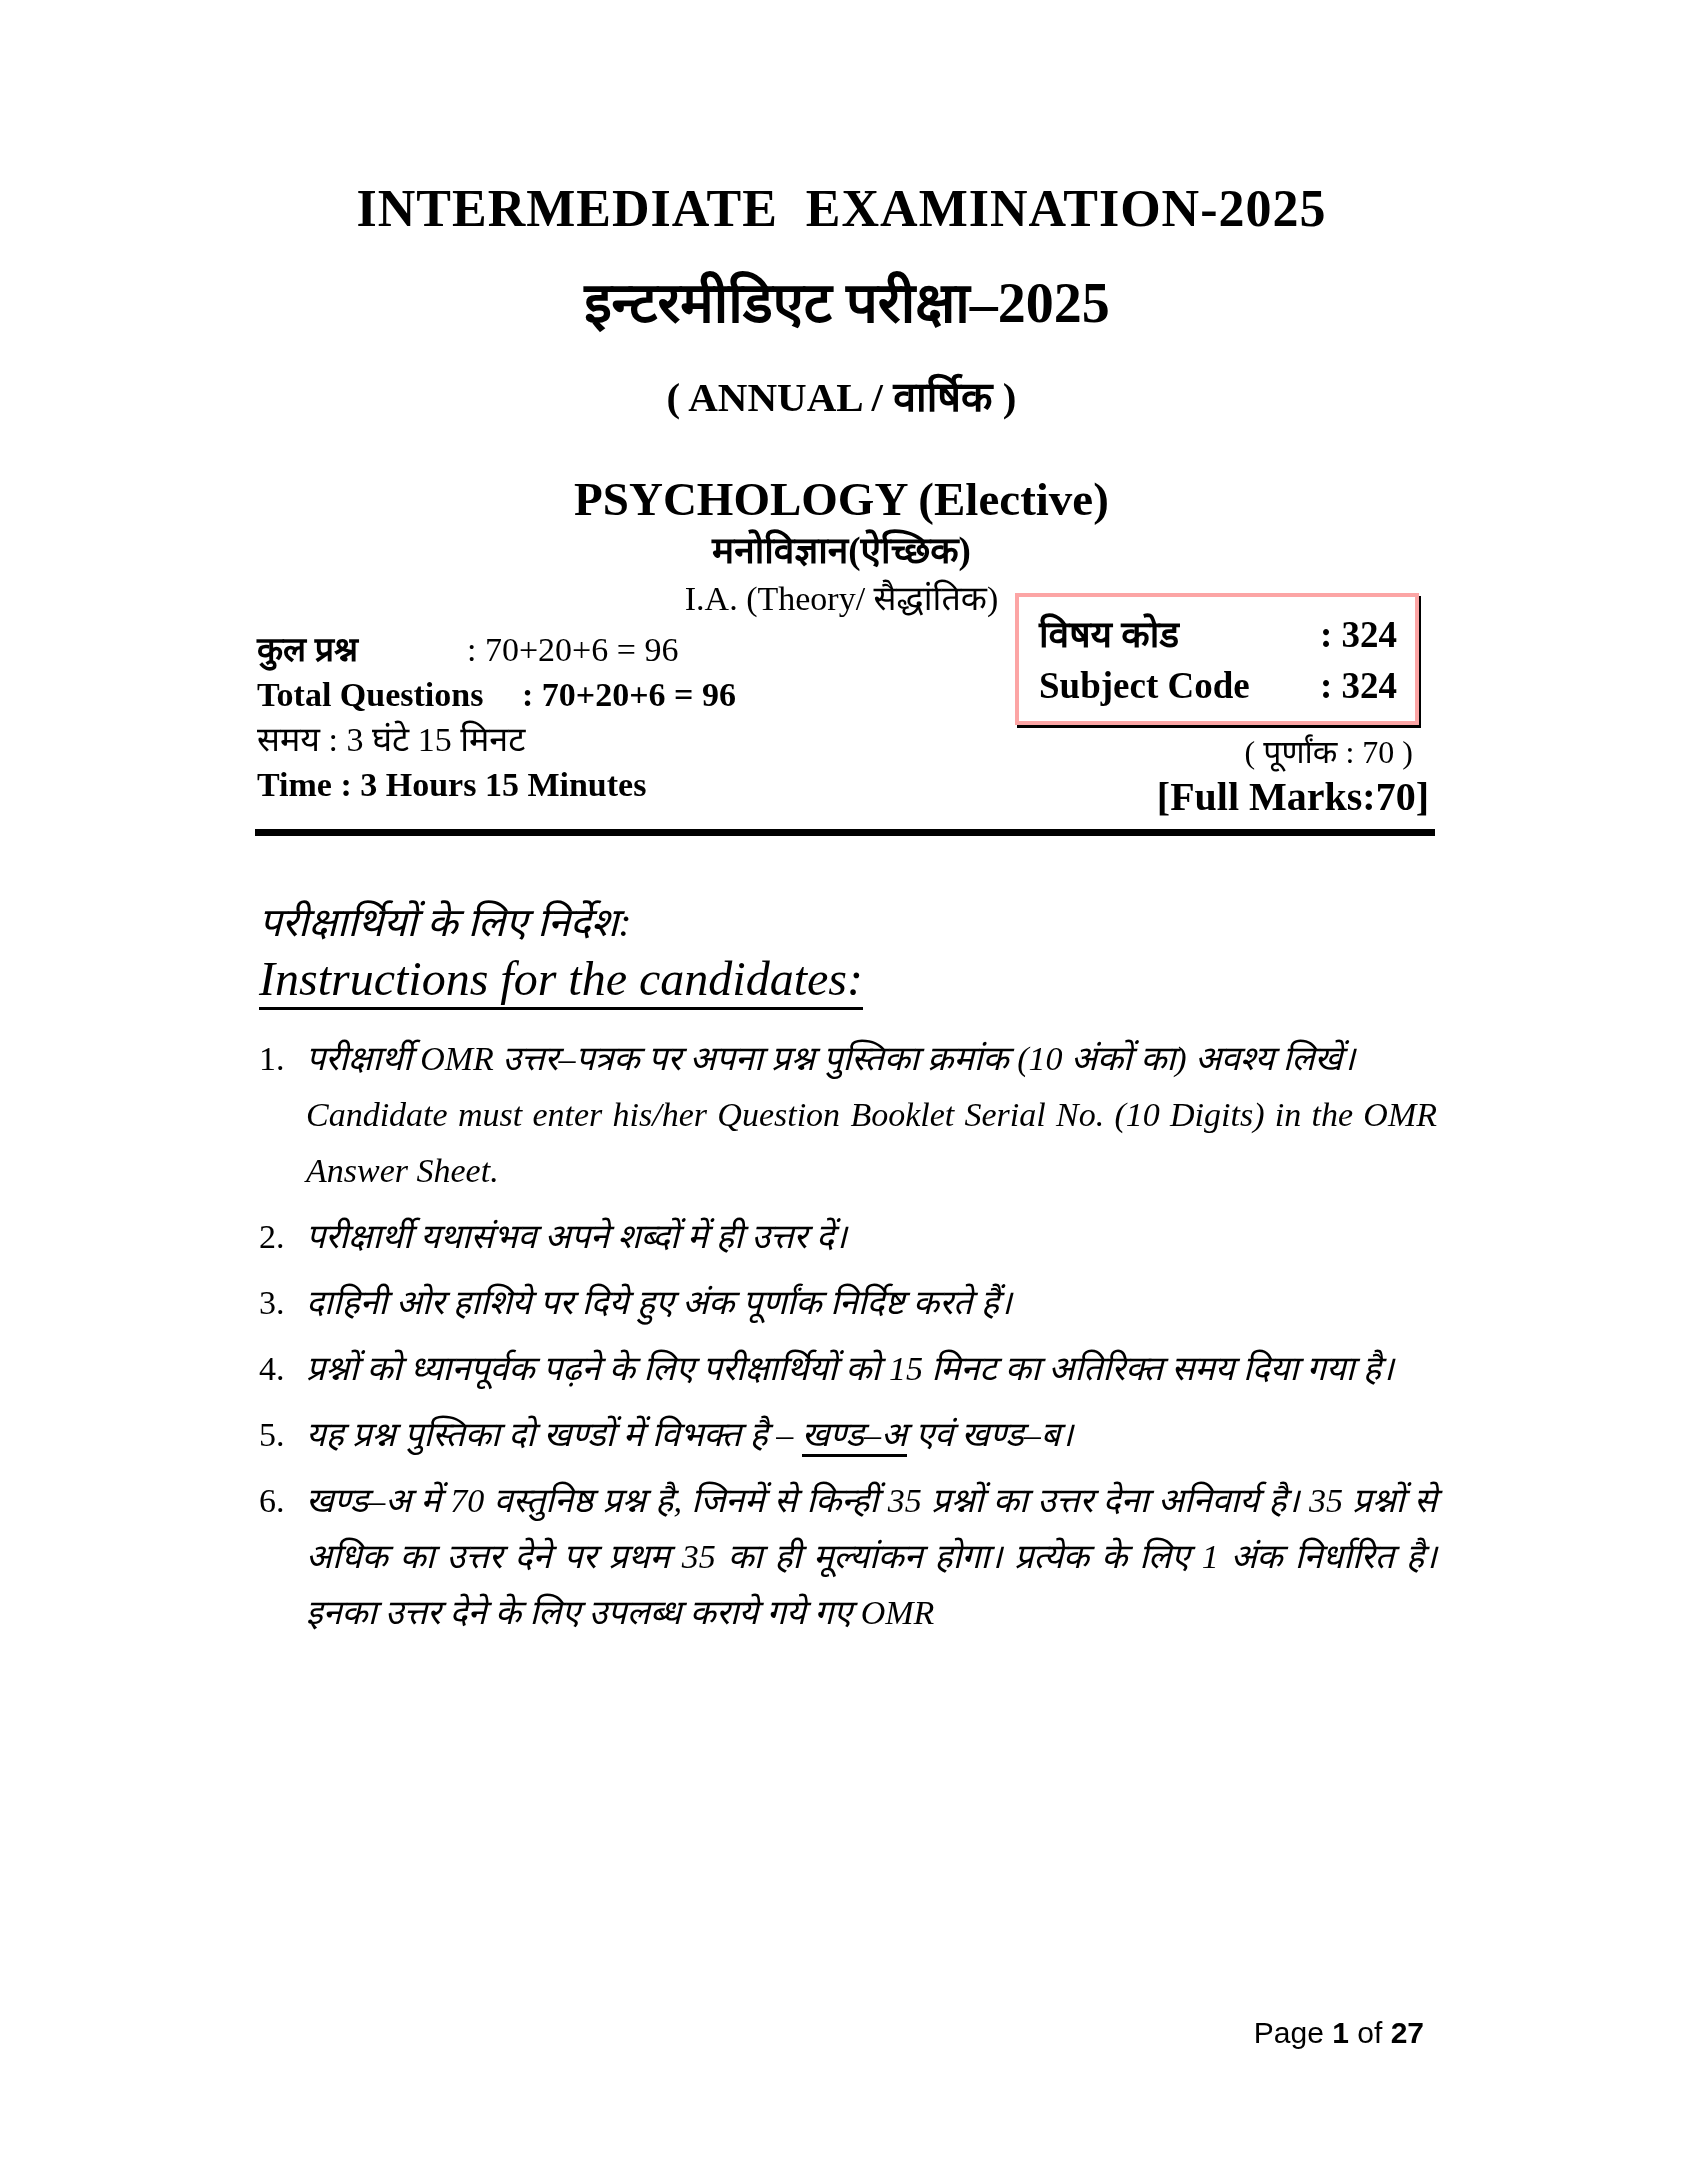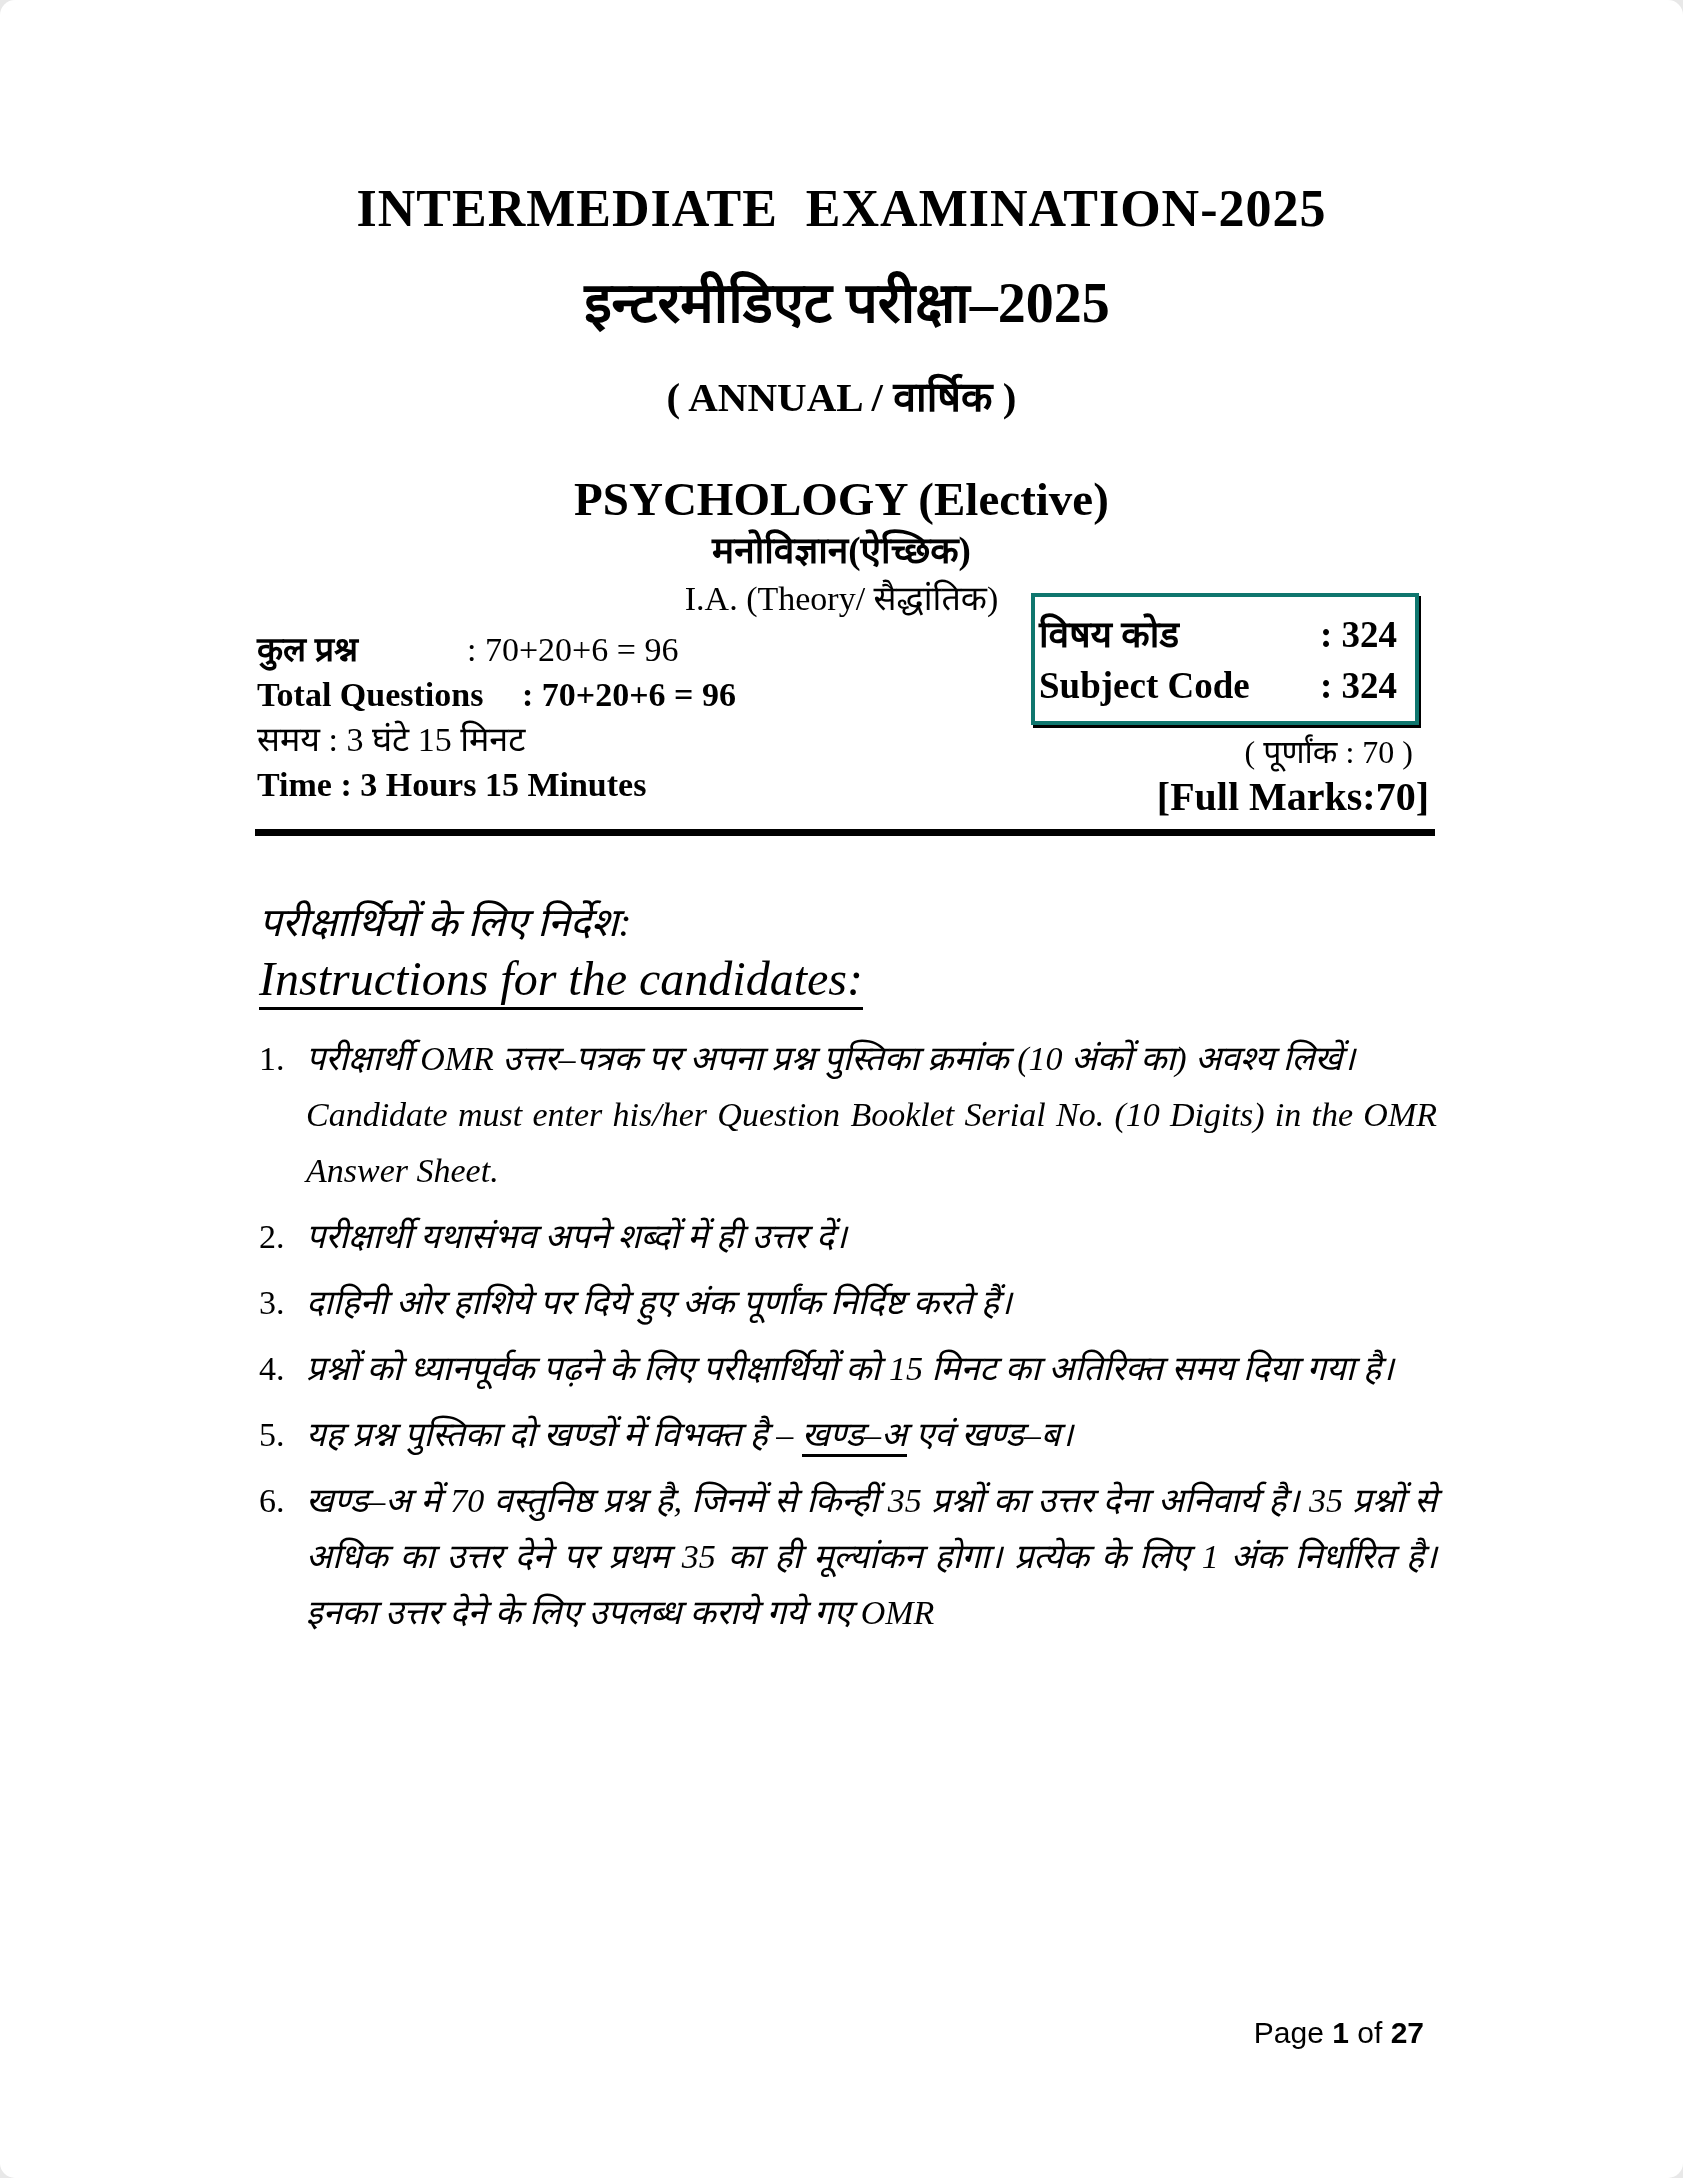--- a/index.html
+++ b/index.html
@@ -4,21 +4,20 @@
 <style>
   html,body { margin:0; padding:0; background:#e8e8e8; }
   .page {
     position:relative;
     width:1683px; height:2178px;
     margin:0 auto;
     background:#ffffff;
     color:#000000;
     font-family:"Liberation Serif","DejaVu Serif",serif;
     overflow:hidden;
-    border-radius:15px;
   }
   
   .header { padding-top:180px; text-align:center; }
   .title-en {
     font-size:52px; font-weight:bold; letter-spacing:1px; word-spacing:14px;
     line-height:1.1;
   }
   .title-hi { font-size:56px; font-weight:bold; margin-top:36px; line-height:1.1;padding-left:11px; }
   .annual   { font-size:41px; font-weight:bold; margin-top:40px; line-height:1.1; }
   .subject-en { font-size:47px; font-weight:bold; margin-top:55px; line-height:1.05; }
@@ -30,22 +29,22 @@
   .info-line { font-size:34px; line-height:45px; white-space:nowrap; }
   .lbl-hi  { font-weight:bold; display:inline-block; min-width:210px; }
   .val-reg { font-weight:normal; }
   .line-en { font-weight:bold; }
   .lbl-en  { display:inline-block; min-width:265px; }
   .hi-reg  { font-weight:normal; }
 
   .code-box {
     position:absolute; top:-34px; right:16px;
     width:358px;
-    border:4px solid #0f766e;
-    padding:12px 18px 10px 4px;
+    border:4px solid #fca5a5;
+    padding:12px 18px 10px 20px;
     box-shadow:2px 3px 0 0 #000;
   }
   .code-row { display:flex; justify-content:space-between; font-size:37px; font-weight:bold; line-height:51px; white-space:nowrap; }
   .marks-hi { position:absolute; top:103px; right:22px; font-size:32px; line-height:44px; white-space:nowrap; }
   .marks-en { position:absolute; top:147px; right:6px;  font-size:40px; font-weight:bold; line-height:46px; white-space:nowrap; }
 
   .rule { margin:16px 248px 0 255px; height:7px; background:#000; }
 
   
   .instructions { margin:59px 246px 0 259px; }

